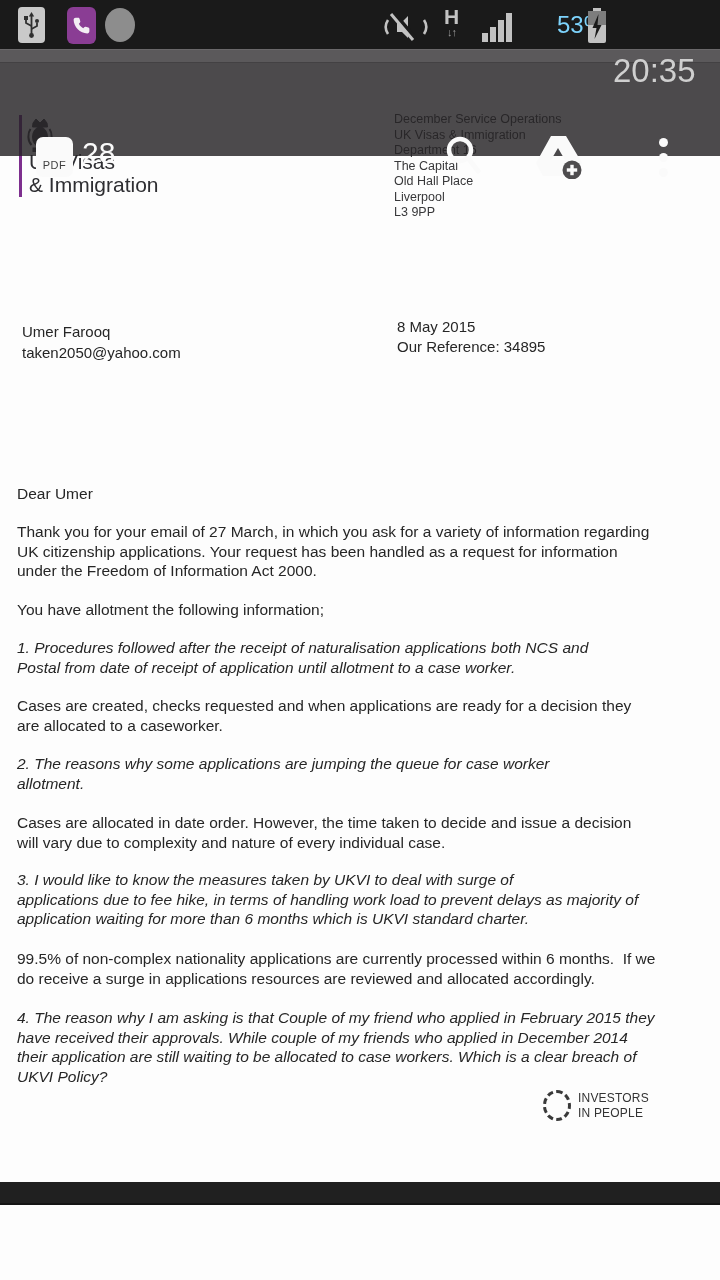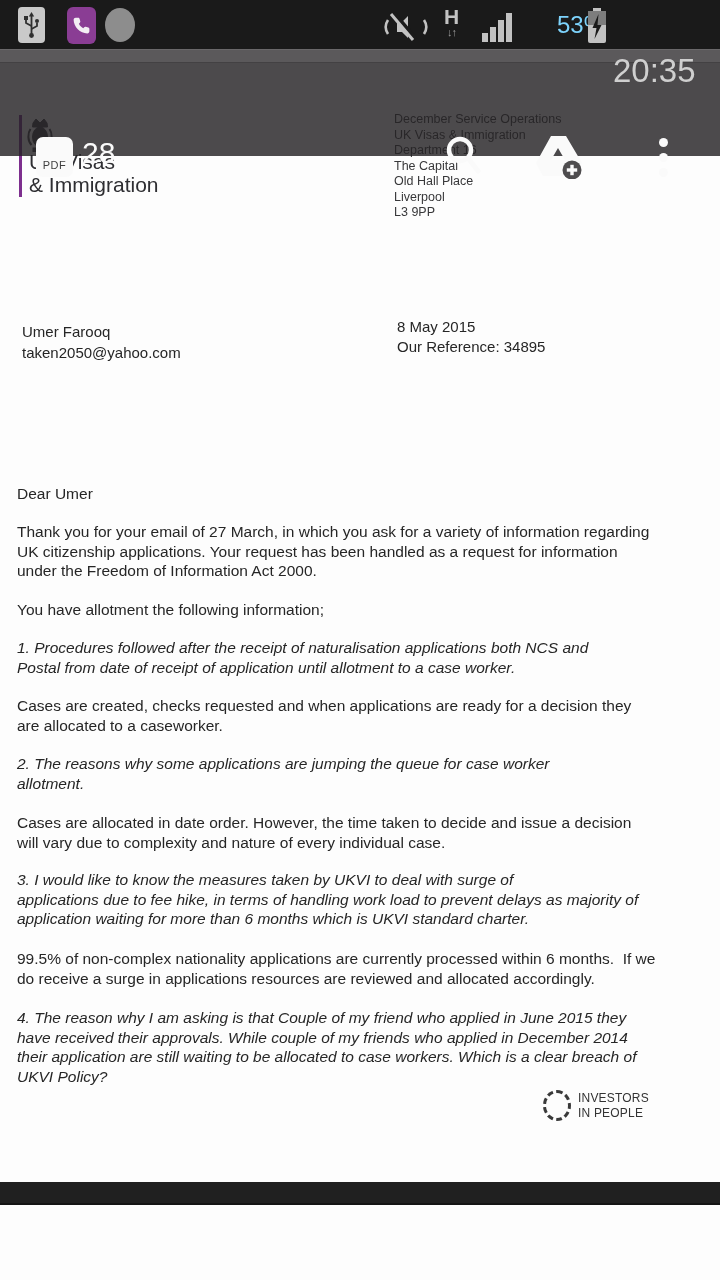--- a/index.html
+++ b/index.html
@@ -116,21 +116,21 @@
 are allocated to a caseworker.</div>
     <div class="para italic" style="top:754px">2. The reasons why some applications are jumping the queue for case worker
 allotment.</div>
     <div class="para" style="top:813px">Cases are allocated in date order. However, the time taken to decide and issue a decision
 will vary due to complexity and nature of every individual case.</div>
     <div class="para italic" style="top:870px">3. I would like to know the measures taken by UKVI to deal with surge of
 applications due to fee hike, in terms of handling work load to prevent delays as majority of
 application waiting for more than 6 months which is UKVI standard charter.</div>
     <div class="para" style="top:949px">99.5% of non-complex nationality applications are currently processed within 6 months.  If we
 do receive a surge in applications resources are reviewed and allocated accordingly.</div>
-    <div class="para italic" style="top:1008px">4. The reason why I am asking is that Couple of my friend who applied in June 2015 they
+    <div class="para italic" style="top:1008px">4. The reason why I am asking is that Couple of my friend who applied in February 2015 they
 have received their approvals. While couple of my friends who applied in December 2014
 their application are still waiting to be allocated to case workers. Which is a clear breach of
 UKVI Policy?</div>
 
 
     <div class="iip">
       <div class="iip-wreath"></div>
       <div class="iip-text">
         <div>INVESTORS</div>
         <div>IN PEOPLE</div>

